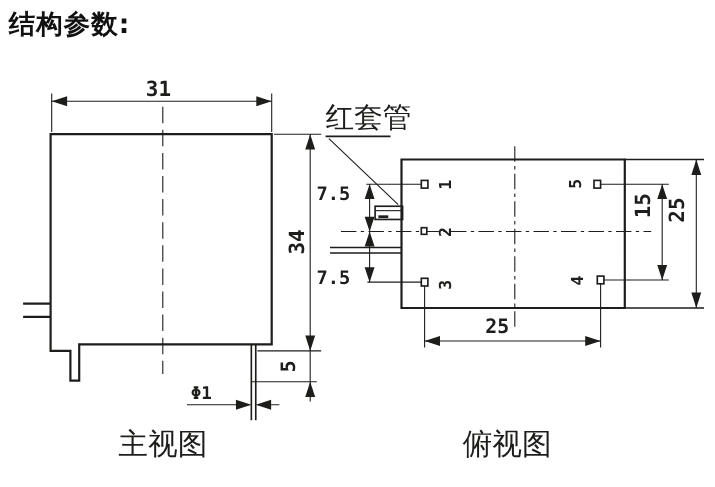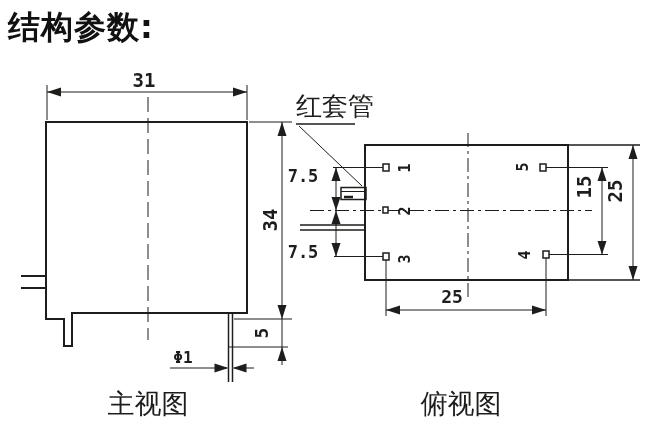--- a/index.html
+++ b/index.html
@@ -1,18 +1,18 @@
 <!DOCTYPE html>
 <html><head>
 <meta charset="utf-8">
 <style>
   html,body{margin:0;padding:0;background:#fff;}
   .canvas{position:relative;width:650px;height:443px;background:#ffffff;overflow:hidden;
           font-family:"DejaVu Sans", sans-serif;}
-  .title{position:absolute;left:8px;top:6px;font-size:32px;font-weight:bold;color:#111;
+  .title{position:absolute;left:8px;top:6px;font-size:24px;font-weight:bold;color:#111;
          letter-spacing:1px;font-family:"DejaVu Sans", sans-serif;}
   svg{position:absolute;left:0;top:0;display:block;}
   svg text{fill:#1d1d1b;}
   .dimtxt{font-family:"DejaVu Sans Mono", monospace;font-weight:bold;}
   .cjk{font-family:"DejaVu Sans", sans-serif;}
 </style>
 </head>
 <body>
 
 <div class="canvas">

